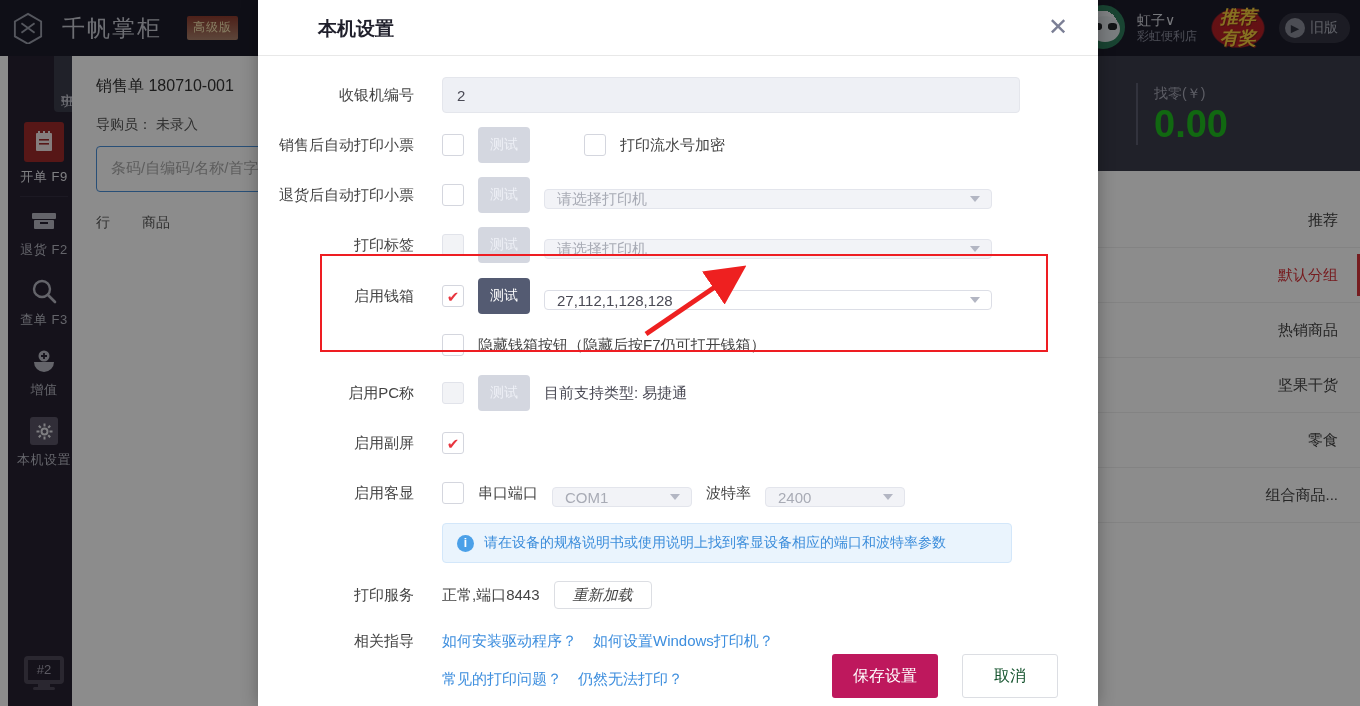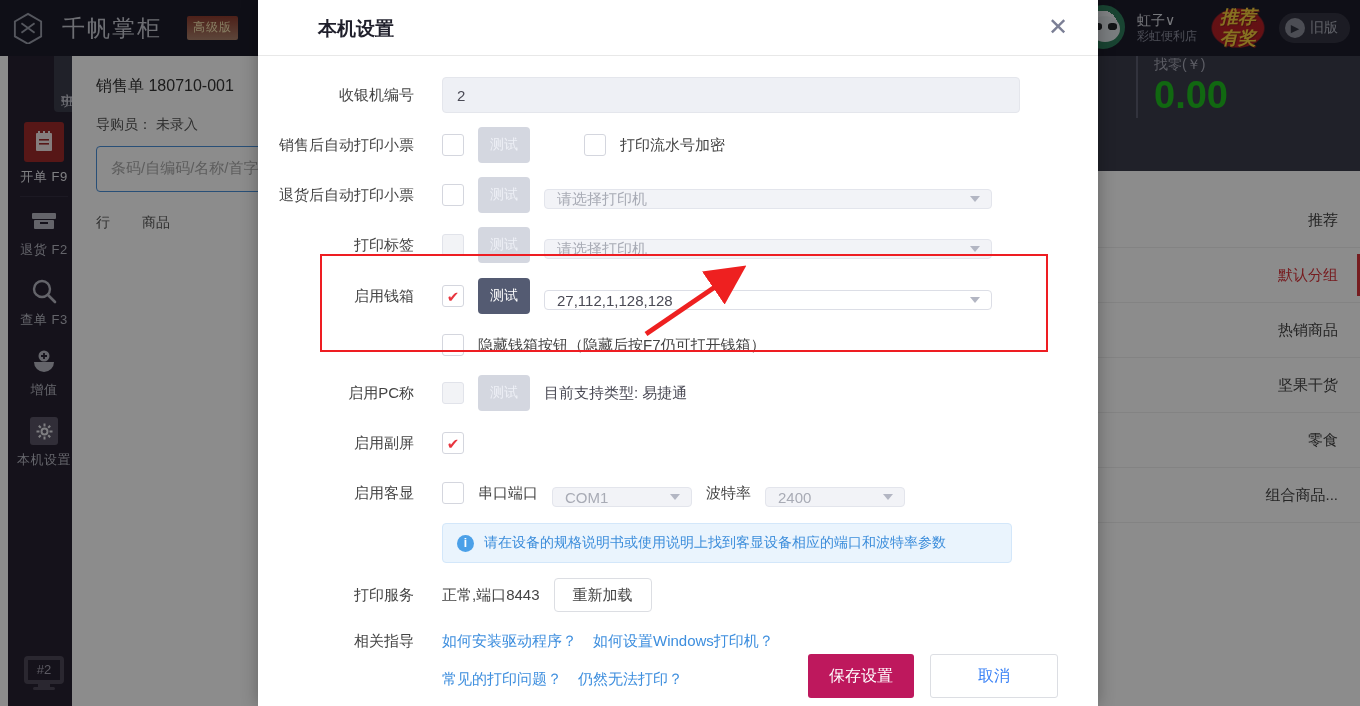--- a/index.html
+++ b/index.html
@@ -120,21 +120,21 @@
     font-size: 15px; color: #aaa; padding: 12px 14px;
   }
   .tbl-head {
     position: absolute; left: 24px; top: 158px; font-size: 14px; color: #555;
     display: flex; gap: 32px;
   }
 
   
   .summary {
     position: absolute; right: 0; top: 56px; width: 268px; height: 115px;
-    background: #3b3c4c; display: flex; 
+    background: #3b3c4c; display: flex; align-items: center;
   }
   .summary .bar { width: 2px; height: 62px; background: #5c5d70; margin-left: 44px; }
   .summary .col { margin-left: 16px; }
   .summary .cap { font-size: 14px; color: #a9abb8; margin-bottom: 2px; }
   .summary .val { font-size: 38px; color: #1fbe1f; font-weight: bold; line-height: 1; }
 
   .cats {
     position: absolute; right: 0; top: 171px; width: 268px; bottom: 0;
     background: #fff; padding-top: 22px;
   }
@@ -227,36 +227,36 @@
     width: 570px; height: 40px; background: #eaf4fd; border: 1px solid #d3e7fa;
     border-radius: 4px; display: flex; align-items: center; gap: 10px;
     padding: 0 14px; font-size: 14px; color: #3c8ddb;
   }
   .tip .i {
     width: 17px; height: 17px; border-radius: 50%; background: #4ba0e8; color: #fff;
     font-size: 12px; line-height: 17px; text-align: center; font-weight: bold; flex: none;
   }
 
   .btn-reload {
-    height: 34px; padding: 0 18px; background: #fff; border: 1px solid #dcdee3;
-    border-radius: 4px; font-size: 15px; color: #444; cursor: pointer;
+    height: 28px; padding: 0 18px; background: #fff; border: 1px solid #dcdee3;
+    border-radius: 4px; font-size: 15px; color: #444; cursor: pointer; font-style: italic;
   }
   .link { font-size: 15px; color: #3d8ede; cursor: pointer; }
   .links-line { display: flex; gap: 16px; }
 
   .footer {
     position: absolute; right: 40px; bottom: 8px; display: flex; gap: 16px;
   }
   .btn-primary {
     width: 106px; height: 44px; background: #be185d; color: #fff; border: none;
     border-radius: 3px; font-size: 16px; cursor: pointer;
   }
   .btn-ghost {
-    width: 128px; height: 44px; background: #fff; color: #3b82f6;
-    border: 1px solid #dcdee3; border-radius: 3px; font-size: 16px; cursor: pointer;
+    width: 96px; height: 44px; background: #fff; color: #14532d;
+    border: 1px solid #dcdee3; border-radius: 3px; font-size: 16px; cursor: pointer; margin-left: 8px;
   }
 
   .arrow { position: absolute; left: 380px; top: 262px; pointer-events: none; }
 </style>
 </head>
 <body>
 
 <div id="app">
 
   <div class="pos-root">

